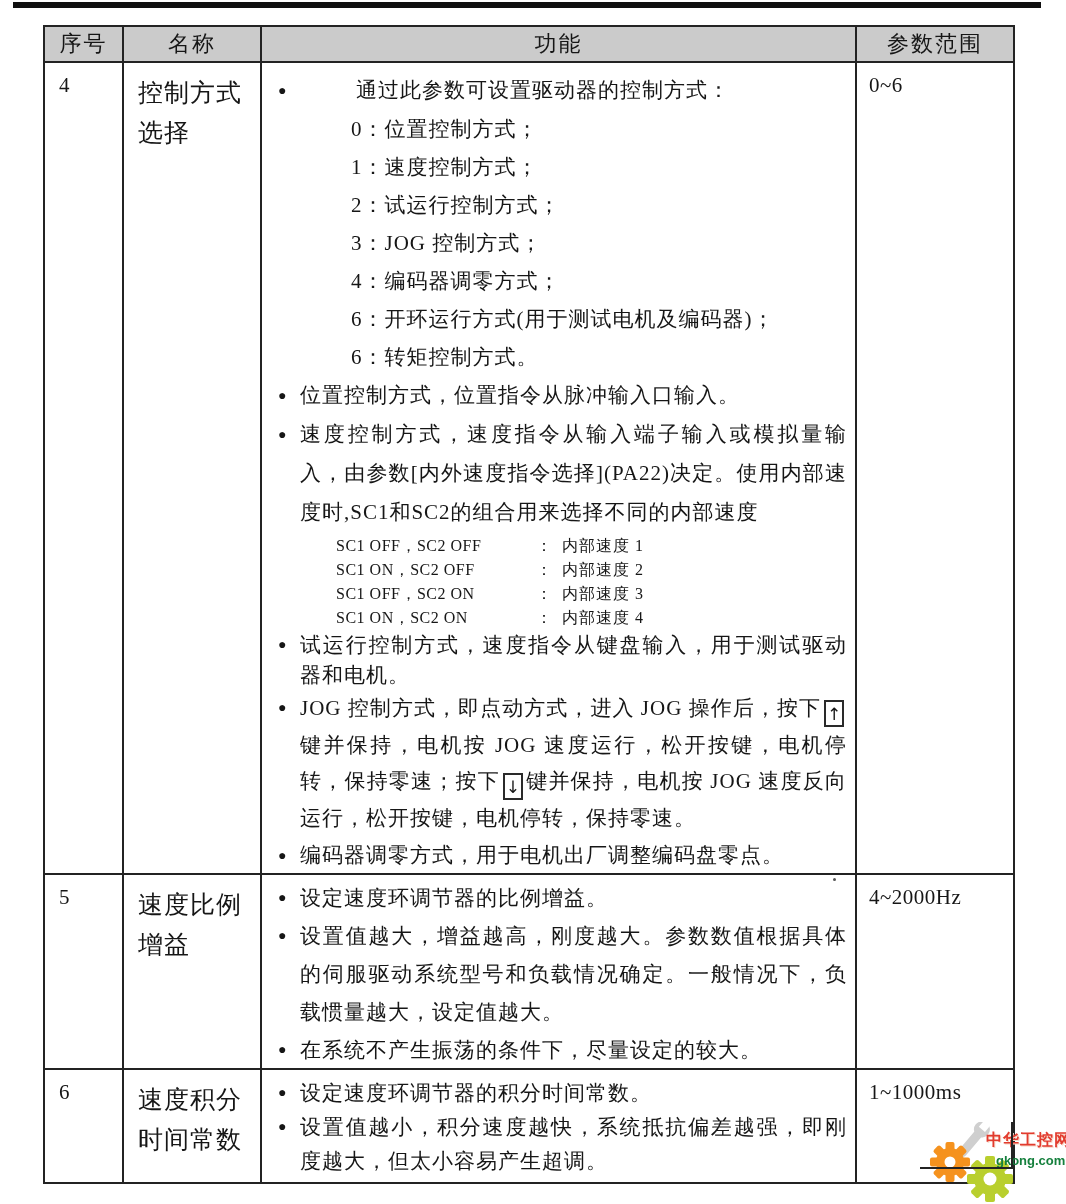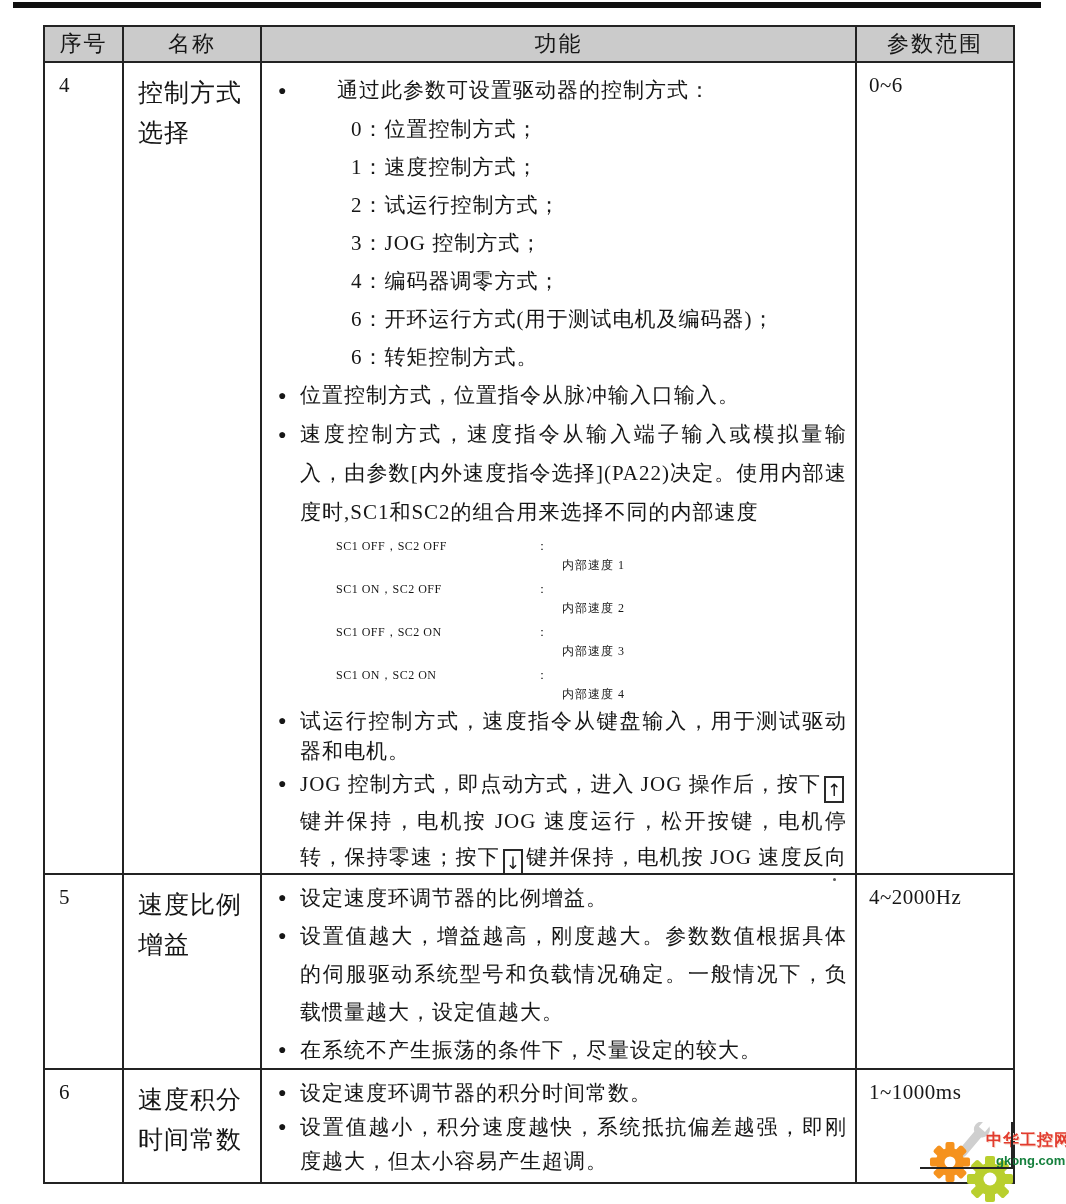--- a/index.html
+++ b/index.html
@@ -36,29 +36,29 @@
   .func-box.h4 { height:810px; }
   .func-box.h5 { height:193px; padding-top:4px; }
   .func-box.h6 { height:112px; padding-top:6px; }
 
   .bl { display:flex; line-height:39px; }
   .bl .dot {
     flex:0 0 28px; font-size:14px; line-height:inherit;
     padding-left:6px; letter-spacing:0;
   }
   .bl .txt { flex:1 1 auto; text-align:justify; }
-  .bl.first .txt { margin-left:37px; flex:0 1 auto; }
+  .bl.first .txt { margin-left:56px; flex:0 1 auto; }
   .bl.tight { line-height:30px; }
   .bl.jog { line-height:36px; }
   .mode { margin-left:79px; line-height:38px; }
   .scblock { margin-left:64px; margin-top:2px; }
-  .scrow { display:flex; line-height:24px; font-size:12px; }
+  .scrow { display:flex; line-height:24px; font-size:16px; }
   .sc-combo { flex:0 0 200px; letter-spacing:0.5px; }
   .sc-colon { flex:0 0 26px; }
-  .sc-speed { flex:1 1 auto; letter-spacing:1px;margin-top:19px; }
+  .sc-speed { flex:1 1 auto; letter-spacing:1px; }
   .r5 .bl, .r6 .bl { line-height:38px; }
   .r6 .bl { line-height:34px; }
 
   .key {
     display:inline-block; width:20px; height:27px; line-height:25px;
     border:2px solid #2a2a2a; text-align:center; font-size:17px;
     letter-spacing:0; vertical-align:-5px; margin:0 3px;
     font-family:"DejaVu Sans",sans-serif;
   }
 

